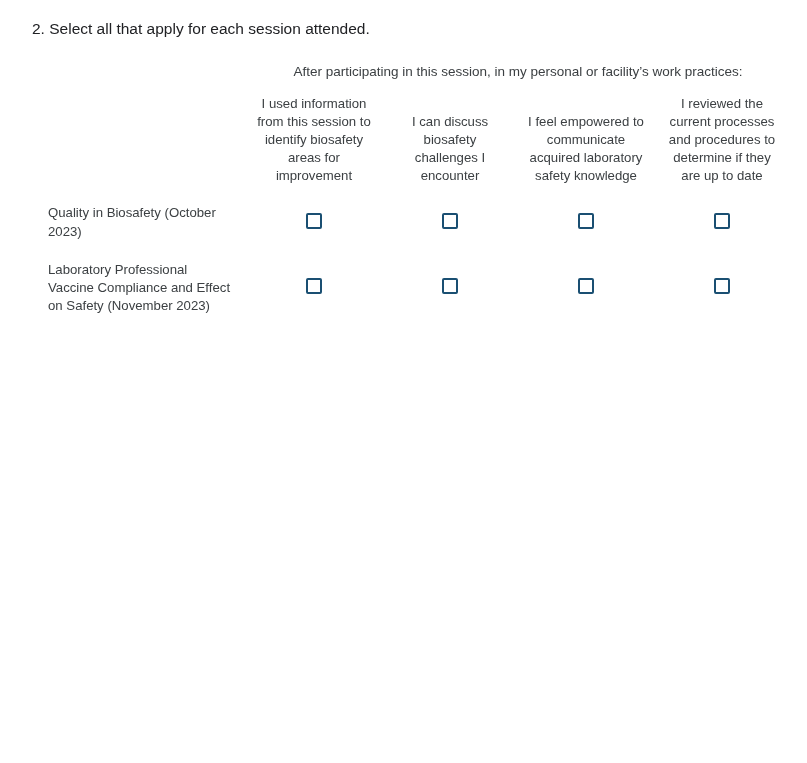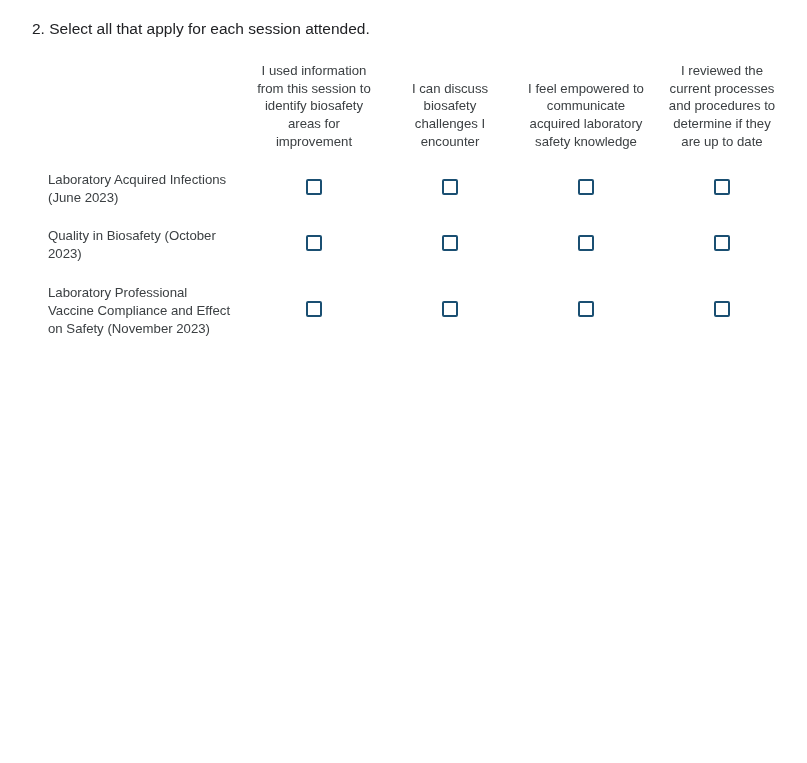--- a/index.html
+++ b/index.html
@@ -89,34 +89,31 @@
     <colgroup>
       <col class="label-col">
       <col class="opt-col">
       <col class="opt-col">
       <col class="opt-col">
       <col class="opt-col">
     </colgroup>
     <thead>
       <tr>
         <th></th>
+        <th class="group-header" colspan="4">After participating in this session, in my personal or facility’s work practices:</th>
+      </tr>
+      <tr>
+        <th></th>
         <th class="col-header">I used information from this session to identify biosafety areas for improvement</th>
         <th class="col-header">I can discuss biosafety challenges I encounter</th>
         <th class="col-header">I feel empowered to communicate acquired laboratory safety knowledge</th>
         <th class="col-header">I reviewed the current processes and procedures to determine if they are up to date</th>
       </tr>
     </thead>
     <tbody>
-      <tr>
-        <td class="row-label">Laboratory Acquired Infections (June 2023)</td>
-        <td class="cell"><span class="checkbox"></span></td>
-        <td class="cell"><span class="checkbox"></span></td>
-        <td class="cell"><span class="checkbox"></span></td>
-        <td class="cell"><span class="checkbox"></span></td>
-      </tr>
       <tr>
         <td class="row-label">Quality in Biosafety (October 2023)</td>
         <td class="cell"><span class="checkbox"></span></td>
         <td class="cell"><span class="checkbox"></span></td>
         <td class="cell"><span class="checkbox"></span></td>
         <td class="cell"><span class="checkbox"></span></td>
       </tr>
       <tr>
         <td class="row-label">Laboratory Professional Vaccine Compliance and Effect on Safety (November 2023)</td>
         <td class="cell"><span class="checkbox"></span></td>

